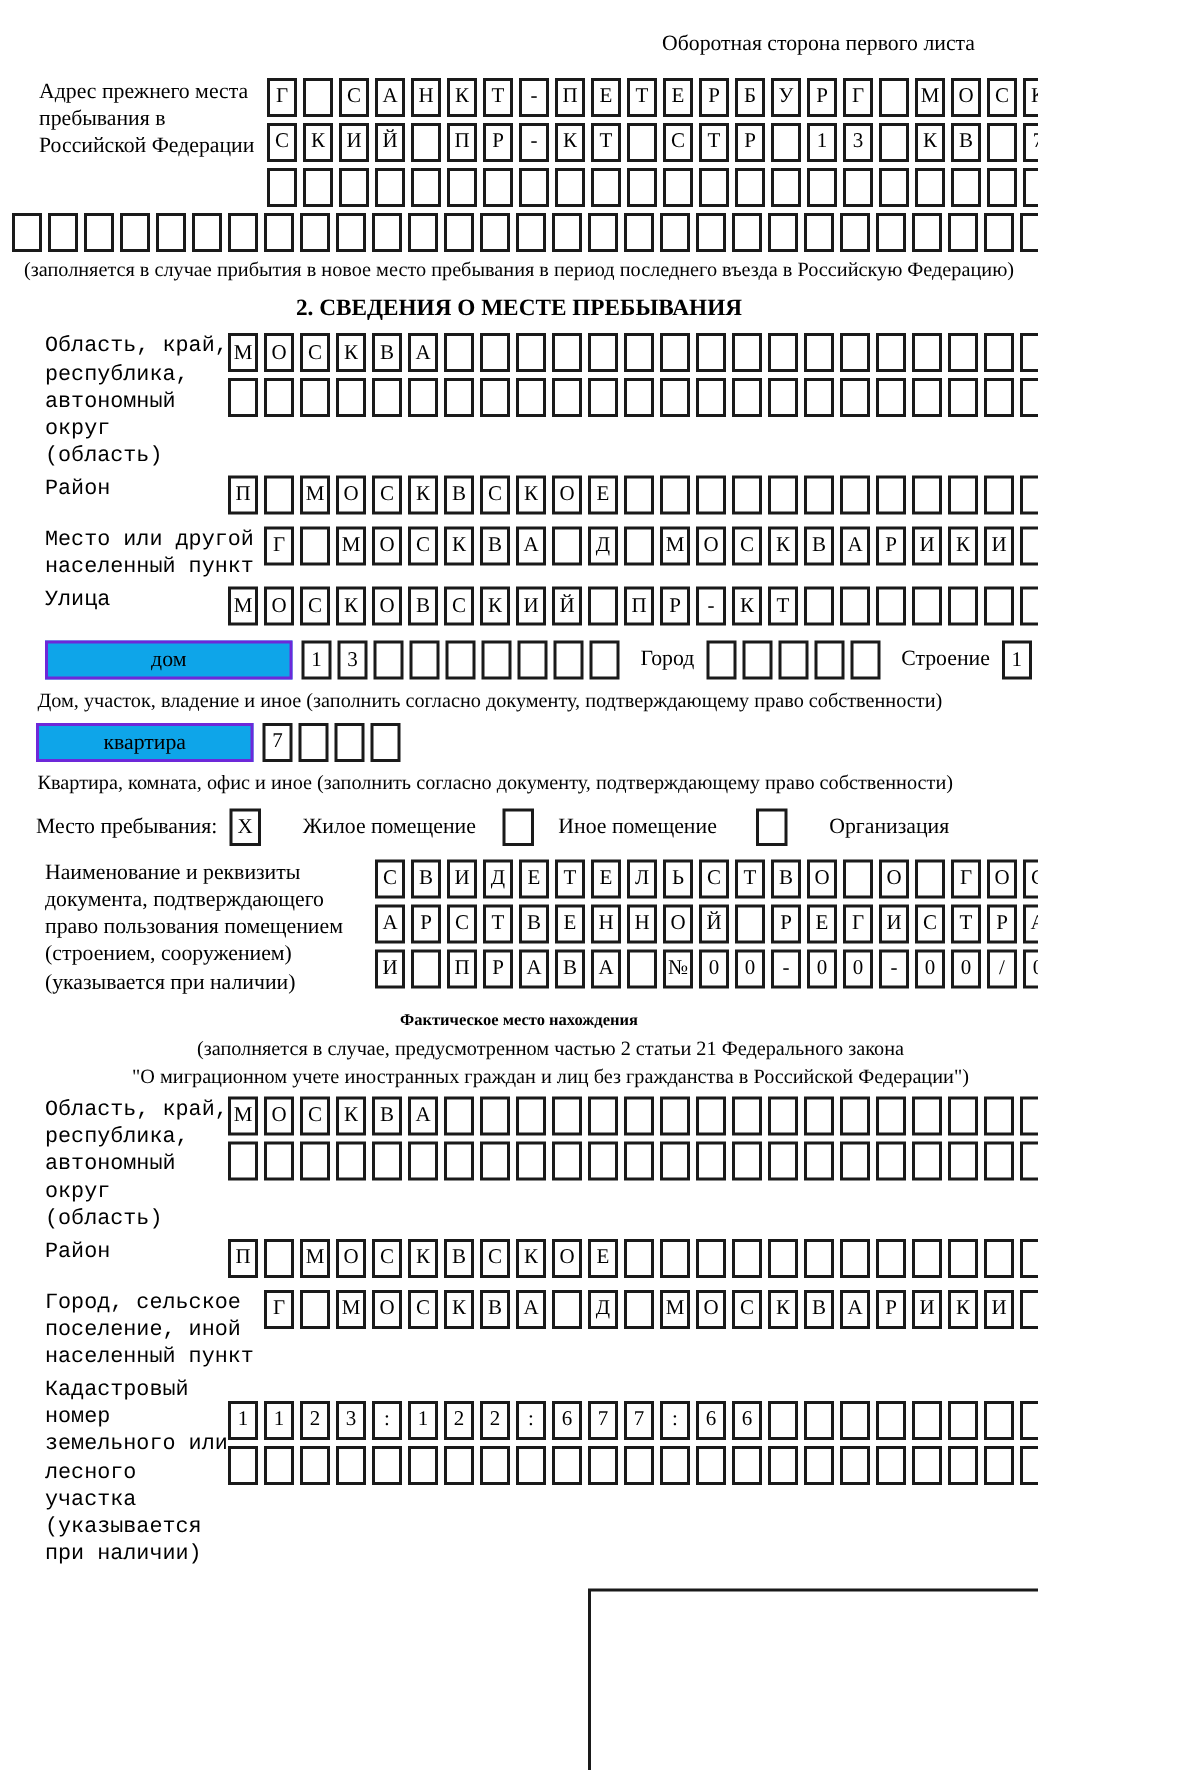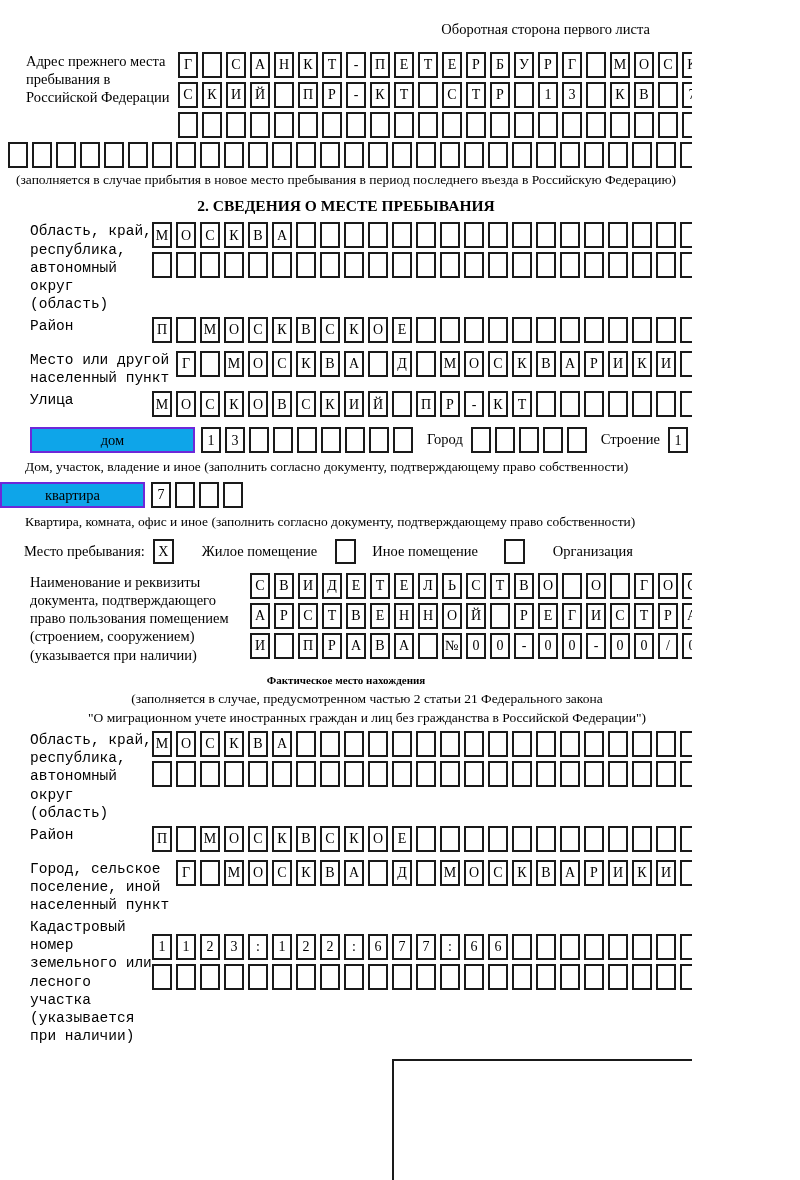--- a/index.html
+++ b/index.html
@@ -361,21 +361,21 @@
     <div class="cellrow">
         <span class="cell">1</span>
         <span class="cell"></span>
         <span class="cell"></span>
         <span class="cell"></span>
       </div>
   </div>
   <div class="note-center" style="text-align:left;padding-left:25px;">Дом, участок, владение и иное (заполнить согласно документу, подтверждающему право собственности)</div>
 
   <div class="apt-row">
-    <div class="wide-box" style="width:145px;">квартира</div>
+    <div class="wide-box" style="width:145px;margin-left:24px;">квартира</div>
     <div class="cellrow" style="margin-left:6px;">
         <span class="cell">7</span>
         <span class="cell"></span>
         <span class="cell"></span>
         <span class="cell"></span>
       </div>
   </div>
   <div class="note-center" style="text-align:left;padding-left:25px;">Квартира, комната, офис и иное (заполнить согласно документу, подтверждающему право собственности)</div>
 
   <div class="stay-row">

